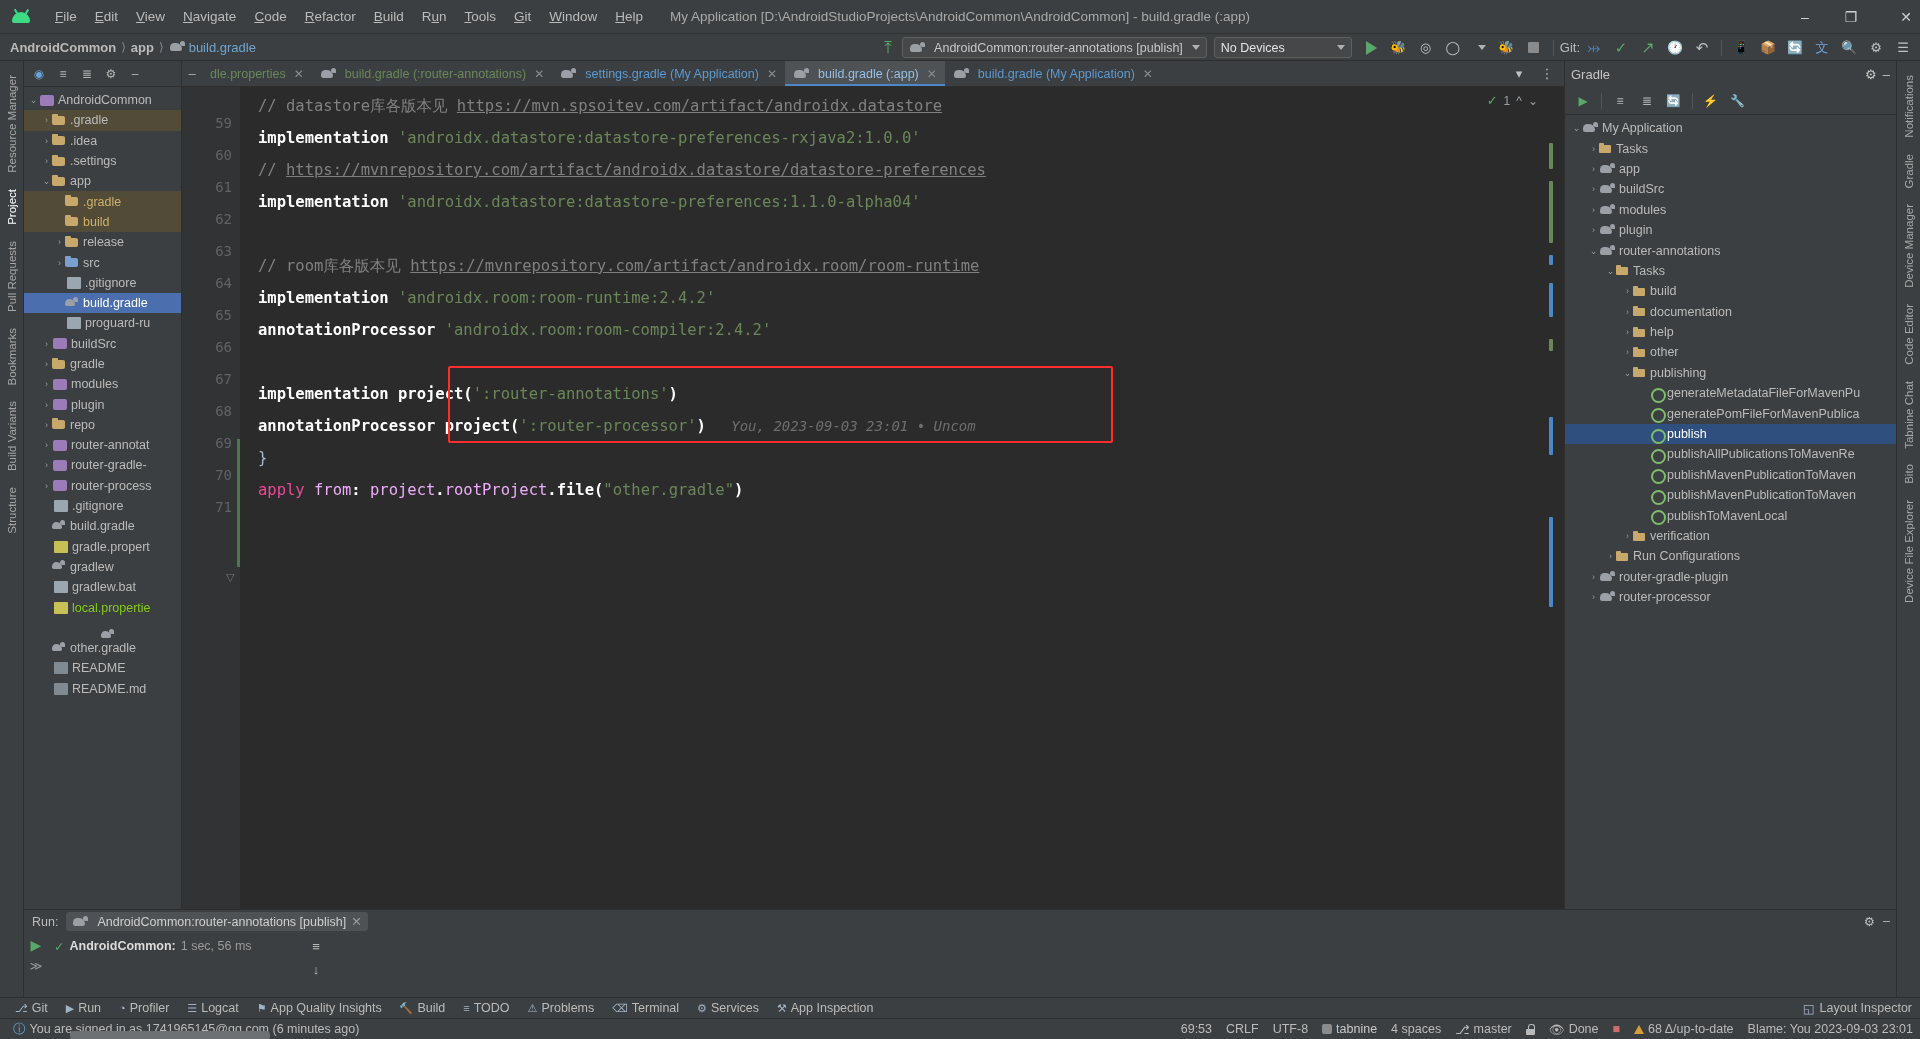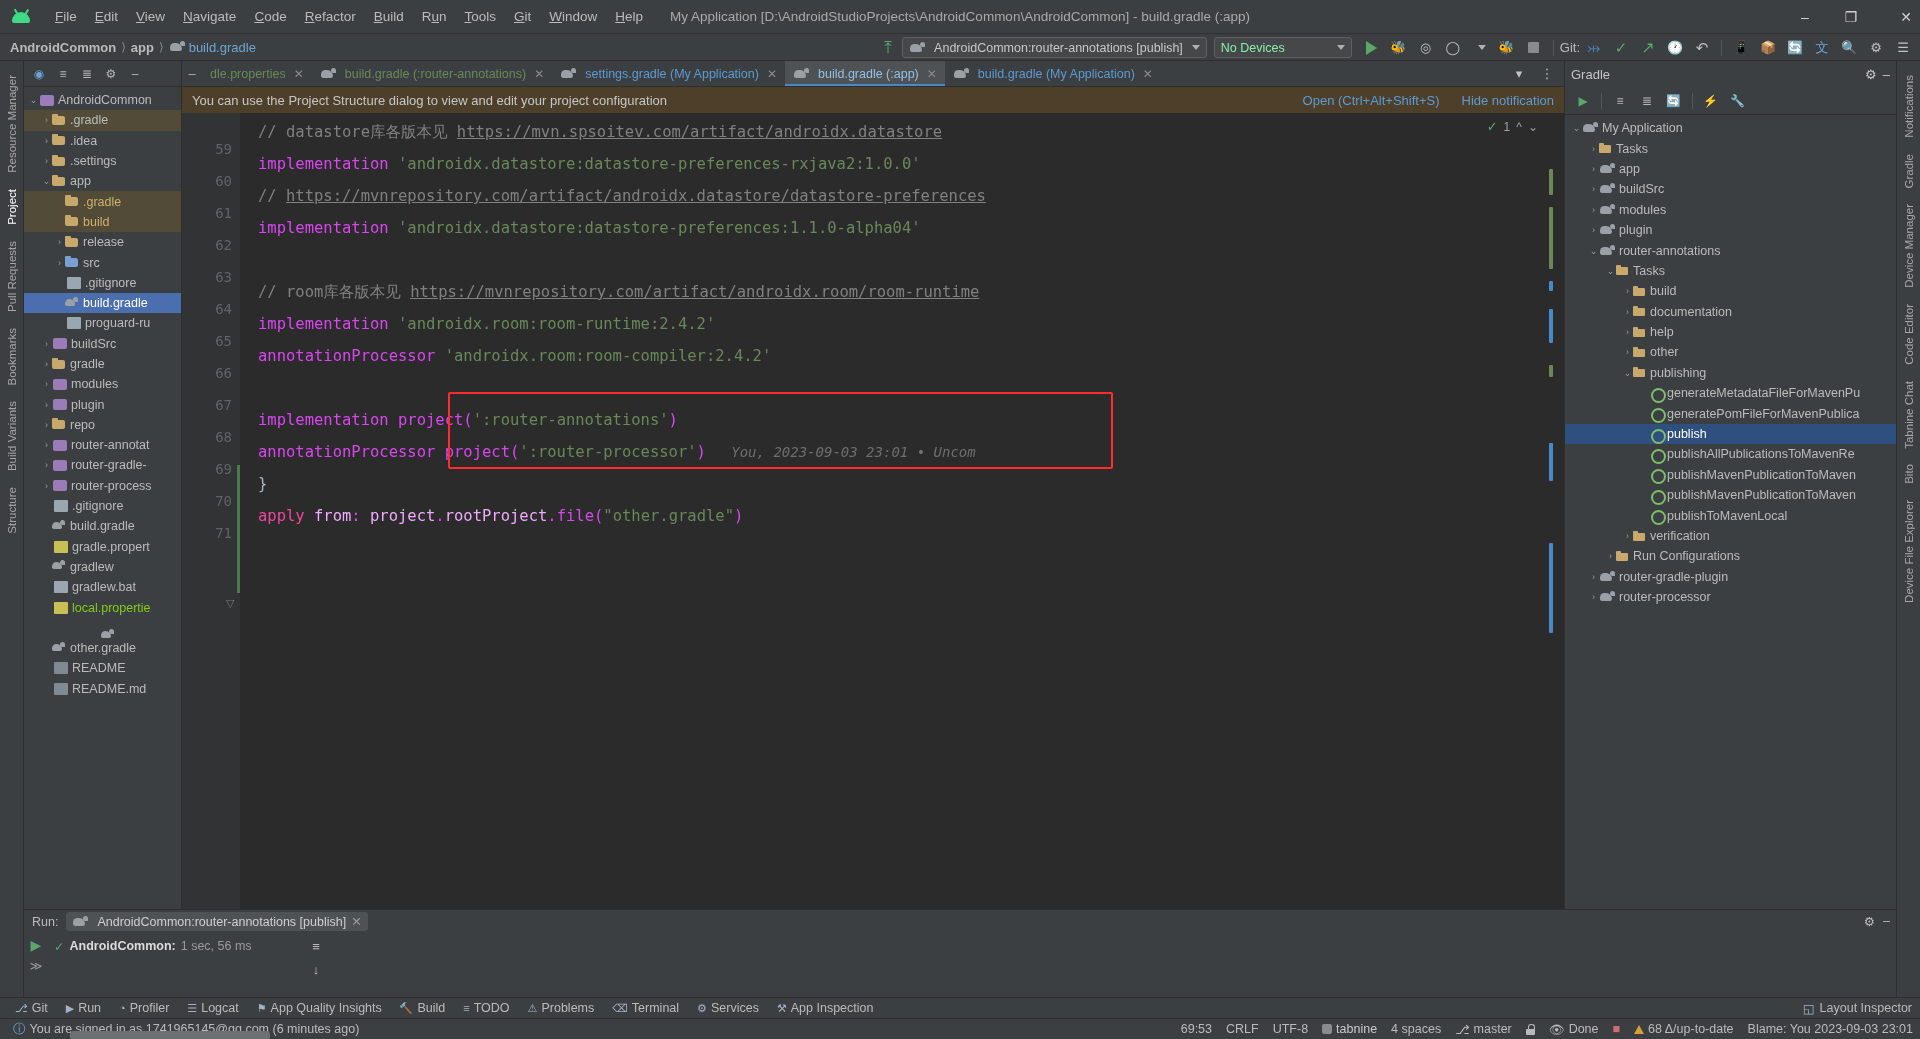--- a/index.html
+++ b/index.html
@@ -67,21 +67,21 @@
   .toolbar-right {
     position:absolute; right:4px; top:0; height:27px;
     display:flex; align-items:center; gap:1px;
   }
 
   .runconfig {
     display:flex; align-items:center; height:21px; padding:0 6px;
     border:1px solid #5e6060; border-radius:3px; background:#454748;
     color:#c8c8c8; font-size:12.5px; margin-right:6px; gap:5px;
   }
-  .runconfig.empty { color:#86efac;gap:48px; }
+  .runconfig.empty { color:#e5e5e5;gap:48px; }
   .caret { border-left:4px solid transparent; border-right:4px solid transparent;
            border-top:5px solid #b0b0b0; display:inline-block; margin-left:4px; }
   .tb-ic {
     width:26px; height:24px; display:flex; align-items:center; justify-content:center;
     color:#c0c0c0; font-size:13px; border-radius:3px;
   }
   .play-tri {
     width:0;height:0;border-left:11px solid #59a869;
     border-top:7px solid transparent;border-bottom:7px solid transparent;
   }
@@ -193,21 +193,21 @@
     font-family:"DejaVu Sans Mono", monospace; font-size:14px; color:#606366;
   }
   .gln { height:32px; line-height:32px; }
   .vcs-strip { position:absolute; right:0; width:3px; }
   .code {
     flex:1; position:relative; padding-top:3px; overflow:hidden;
     font-family:"DejaVu Sans Mono", monospace; font-size:15.5px; white-space:pre;
   }
   .cl { height:32px; line-height:32px; padding-left:18px; }
   .kw { color:#ec4899; }
-  .fn { color:#d946ef; }
+  .fn { color:#ffffff;font-weight:bold; }
   .id { color:#f0abfc;text-align:right; }
   .str { color:#6a8759; }
   .cmt { color:#808080; }
   .lnk { color:#808080; text-decoration:underline; }
   .blame { color:#6e6e6e; font-style:italic; font-size:14px; }
   .brace { color:#a9b7c6; }
 
   .redbox {
     position:absolute; border:2px solid #ff2d2d; border-radius:2px; pointer-events:none;
   }
@@ -611,27 +611,20 @@
           <span class="gradle-ico"></span>
           <span>build.gradle (My Application)</span>
           <span class="x">✕</span>
         </div>
         <div class="tabs-right">
           <div class="tb-ic">▾</div>
           <div class="tb-ic">⋮</div>
         </div>
       </div>
 
-      <div class="notif">
-        <span>You can use the Project Structure dialog to view and edit your project configuration</span>
-        <span class="links">
-          <a href="#">Open (Ctrl+Alt+Shift+S)</a>
-          <a href="#">Hide notification</a>
-        </span>
-      </div>
 
       <div class="edit-area">
         <div class="gutter" id="gutter">
             <div class="gln">59</div>
             <div class="gln">60</div>
             <div class="gln">61</div>
             <div class="gln">62</div>
             <div class="gln">63</div>
             <div class="gln">64</div>
             <div class="gln">65</div>

